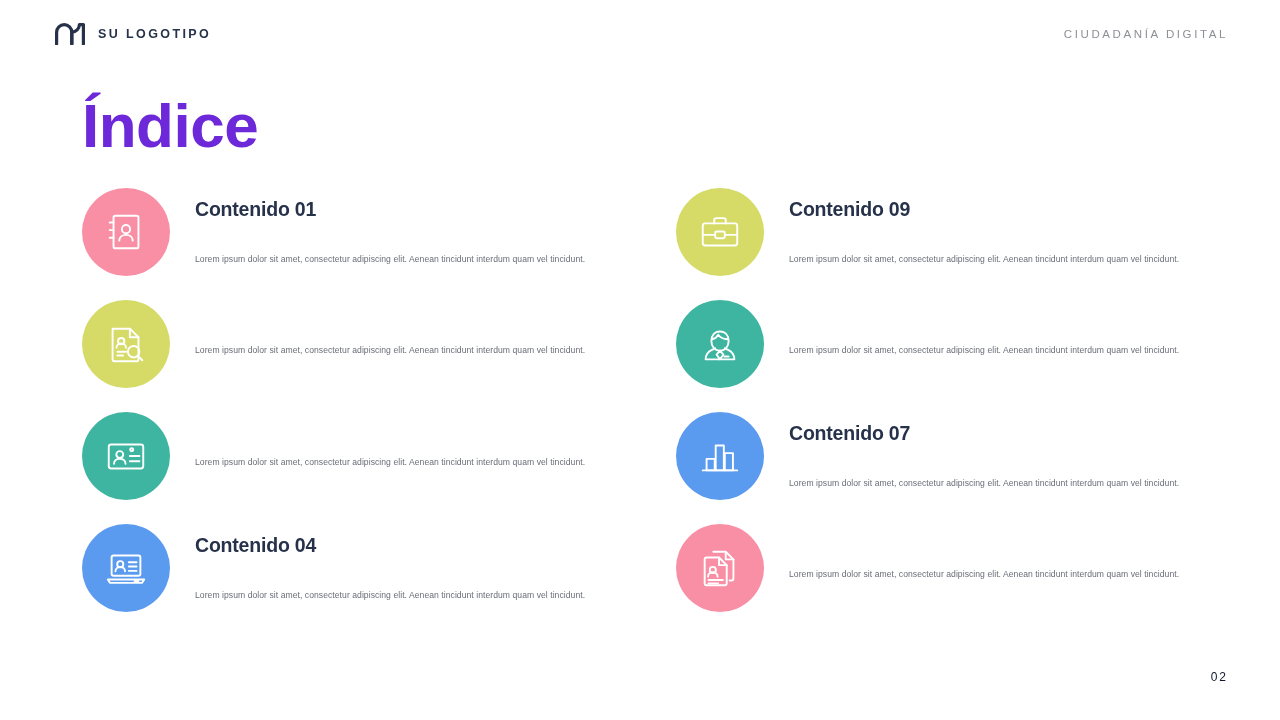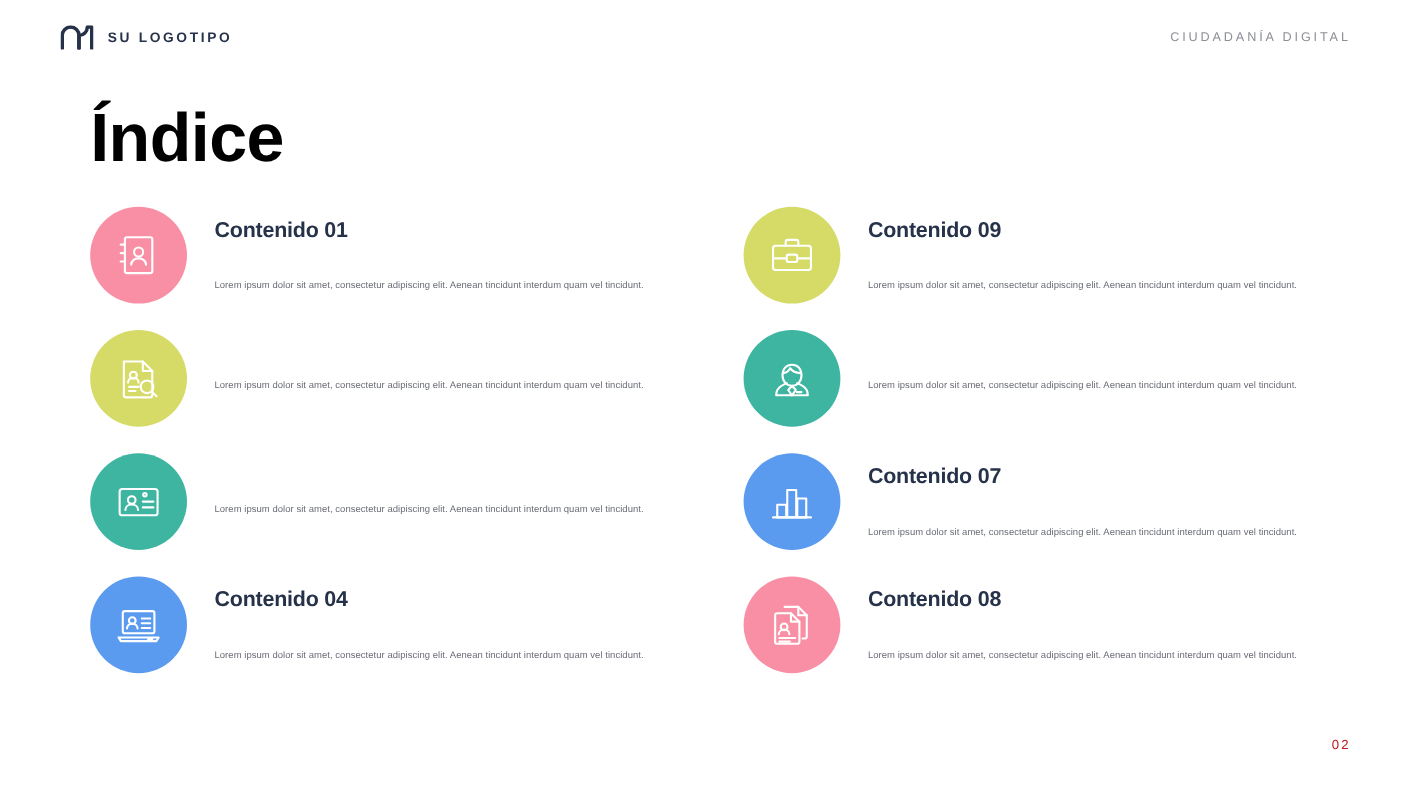--- a/index.html
+++ b/index.html
@@ -33,21 +33,21 @@
     font-size:11.5px; font-weight:400; letter-spacing:2.6px;
     color:#8d8f96; white-space:nowrap;
   }
 
   
   .page-title {
     position:absolute;
     left:82px; top:93px;
     font-size:62px; font-weight:700;
     letter-spacing:-0.5px;
-    color:#000000;
+    color:#6d28d9;
     line-height:1.05;
   }
 
   
   .grid {
     position:absolute;
     left:82px; top:188px;
     width:1120px;
     display:grid;
     grid-template-columns:594px 526px;
@@ -74,21 +74,21 @@
     color:#6a6d77; letter-spacing:0.05px;
     line-height:1.35;
     white-space:nowrap;
   }
 
   
   .page-number {
     position:absolute;
     right:52px; bottom:36px;
     font-size:12px; letter-spacing:2px;
-    color:#b91c1c;
+    color:#0f172a;
   }
 </style>
 </head>
 <body>
 
 <div class="slide">
 
   <div class="header">
     <div class="brand">
       <span class="brand-mark">
@@ -237,21 +237,20 @@
             <path d="M30 7v8h8"></path>
             <path d="M10 13h13l8 8v19a2 2 0 0 1-2 2H10a2 2 0 0 1-2-2V15a2 2 0 0 1 2-2z"></path>
             <path d="M23 13v8h8"></path>
             <circle cx="16.5" cy="26" r="3.2"></circle>
             <path d="M11.5 33c0-2.7 2.2-4.5 5-4.5s5 1.8 5 4.5"></path>
             <path d="M12 36.5h15M12 40h10"></path>
           </svg>
         </span>
       </div>
       <div class="item-text">
-        <div class="item-title">Contenido 08</div>
         <div class="item-desc">Lorem ipsum dolor sit amet, consectetur adipiscing elit. Aenean tincidunt interdum quam vel tincidunt.</div>
       </div>
     </div>
 
   </div>
 
   <div class="page-number">02</div>
 
 </div>
 

